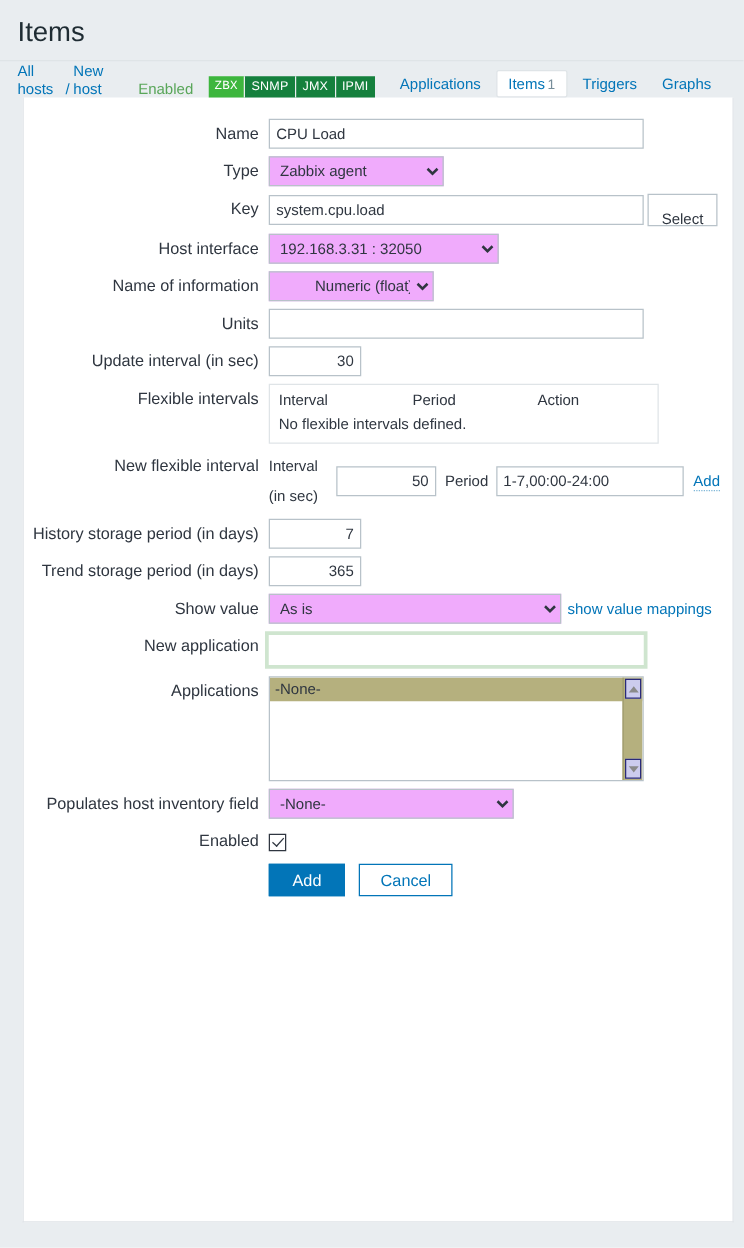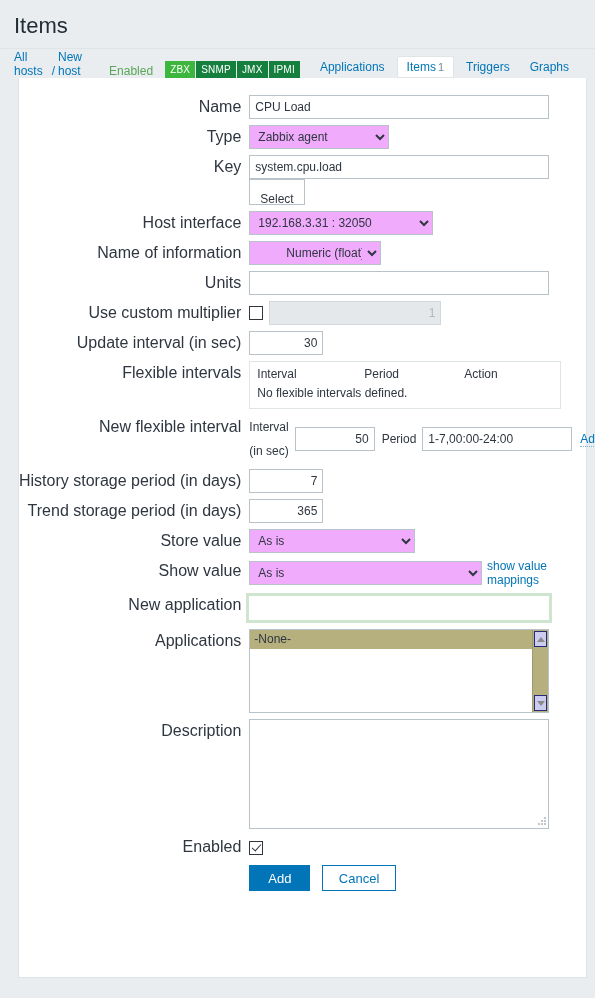--- a/index.html
+++ b/index.html
@@ -55,21 +55,21 @@
   .iface-badge {
     font-size: 10px;
     color: #fff;
     background: #15803d;
     padding: 3px 5px 3px 5px;
     line-height: 11px;
     letter-spacing: .2px;
     border-right: 1px solid #e9edf0;
   }
   .iface-badge:last-child { border-right: none; }
-  .iface-badge.active { background: #3db63d; }
+  .iface-badge.active { background: #3db63d; font-family: Liberation Mono, monospace; }
 
   .nav-tab {
     color: #0275b8;
     font-size: 12px;
     text-decoration: none;
     padding: 4px 8px;
     margin-right: 4px;
     cursor: pointer;
     white-space: nowrap;
   }
@@ -97,21 +97,21 @@
   }
   table.form-grid > tbody > tr > td {
     padding: 3px 0;
     vertical-align: top;
   }
   td.lbl {
     width: 196px;
     text-align: right;
     padding-right: 8px !important;
     color: #2f3640;
-    font-size: 16px;
+    font-size: 13px;
     line-height: 24px;
     white-space: nowrap;
   }
   td.fld { text-align: left; }
 
   
   input.txt {
     height: 24px;
     border: 1px solid #b8c2c9;
     background: #fff;
@@ -384,29 +384,20 @@
     </td>
   </tr>
 
   <tr>
     <td class="lbl">Units</td>
     <td class="fld">
       <input class="txt wide" type="text" value="" style="">
     </td>
   </tr>
 
-  <tr>
-    <td class="lbl">Use custom multiplier</td>
-    <td class="fld">
-      <div class="row-inline">
-        <span class="cbx"></span>
-        <input class="txt disabled" style="margin-left: 6px;" type="text" disabled="" value="1">
-      </div>
-    </td>
-  </tr>
 
   <tr>
     <td class="lbl">Update interval (in sec)</td>
     <td class="fld">
       <input class="txt num" type="text" value="30" style="">
     </td>
   </tr>
 
   <tr>
     <td class="lbl">Flexible intervals</td>
@@ -442,28 +433,20 @@
     </td>
   </tr>
 
   <tr>
     <td class="lbl">Trend storage period (in days)</td>
     <td class="fld">
       <input class="txt num" type="text" value="365" style="">
     </td>
   </tr>
 
-  <tr>
-    <td class="lbl">Store value</td>
-    <td class="fld">
-      <select class="sel w-store">
-        <option>As is</option>
-      </select>
-    </td>
-  </tr>
 
   <tr>
     <td class="lbl">Show value</td>
     <td class="fld">
       <div class="row-inline">
         <select class="sel w-show">
           <option>As is</option>
         </select>
         <a class="inline-link" style="margin-left:5px;">show value mappings</a>
       </div>
@@ -487,37 +470,29 @@
                   <i></i>
                 </div>
           <div class="lb-arrow down">
                   <i></i>
                 </div>
         </div>
       </div>
     </td>
   </tr>
 
-
-  <tr>
-    <td class="lbl">Description</td>
-    <td class="fld">
-      <div class="ta-wrap">
-        <textarea class="ta" style=""></textarea>
-        <span class="resize-grip">
-          <span style="right:0;bottom:0;"></span>
-          <span style="right:3px;bottom:0;"></span>
-          <span style="right:6px;bottom:0;"></span>
-          <span style="right:0;bottom:3px;"></span>
-          <span style="right:3px;bottom:3px;"></span>
-          <span style="right:0;bottom:6px;"></span>
-        </span>
-      </div>
-    </td>
-  </tr>
+  <tr>
+    <td class="lbl">Populates host inventory field</td>
+    <td class="fld">
+      <select class="sel w-inv">
+        <option>-None-</option>
+      </select>
+    </td>
+  </tr>
+
 
   <tr>
     <td class="lbl">Enabled</td>
     <td class="fld" style="padding-top:8px !important;">
       <span class="cbx checked"></span>
     </td>
   </tr>
 
   <tr>
     <td class="lbl"></td>

